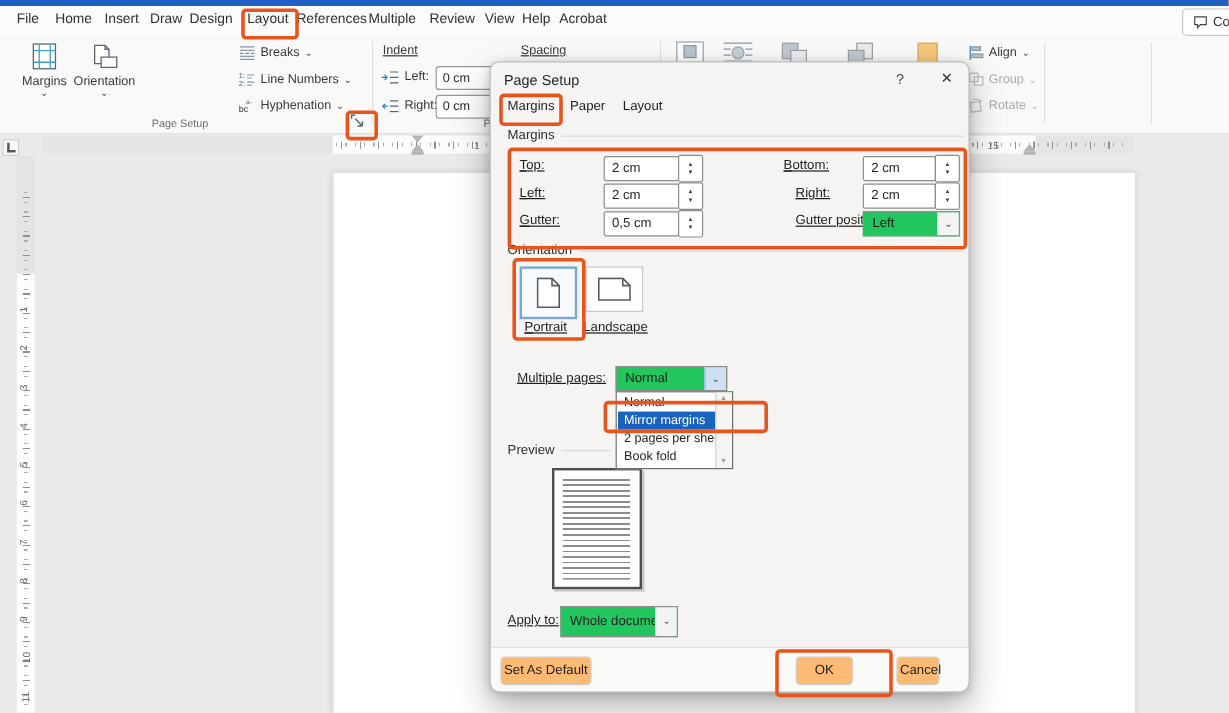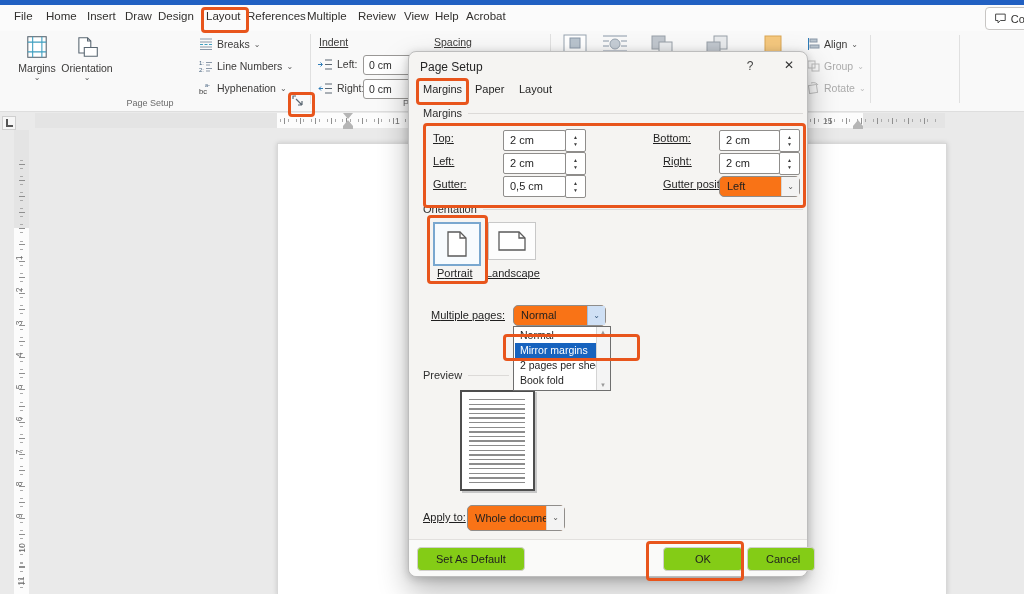--- a/index.html
+++ b/index.html
@@ -67,41 +67,41 @@
   .dlabel{position:absolute;font-size:11px;color:#1F1F1F;white-space:nowrap;text-decoration:underline;}
   .fl{display:inline-block;}
   .fl::first-letter{text-decoration:underline;}
   .tfield{position:absolute;height:19px;border:1px solid #8F8D8B;background:#fff;font-size:11px;
     line-height:19px;padding-left:6px;border-radius:2px;color:#1F1F1F;}
   .spin{position:absolute;width:19px;height:21px;border:1px solid #8F8D8B;background:#fff;border-radius:2px;
     display:flex;flex-direction:column;align-items:center;justify-content:center;}
   .spin b{font-size:5px;line-height:7px;color:#3B3B3B;font-weight:normal;}
   .spin b.up::after{content:"▲";}
   .spin b.dn::after{content:"▼";}
-  .combo{position:absolute;border:1px solid #8F8D8B;background:#f97316;border-radius:5px;font-size:11px;}
+  .combo{position:absolute;border:1px solid #8F8D8B;background:#22c55e;border-radius:0;font-size:11px;}
   .combo .cval{position:absolute;left:7px;top:0;line-height:19px;}
   .combo .cbtn{position:absolute;right:0;top:0;bottom:0;width:17px;background:#F3F3F3;border-left:1px solid #D6D6D6;
     text-align:center;color:#5A5A5A;font-size:8px;line-height:19px;}
   .combo .cbtn.active{background:#CFE0F5;border-left:1px solid #9FBEE0;color:#3A5A7E;}
   .cbtn::after{content:"⌄";}
   .ocard{position:absolute;background:#FDFDFD;border:1px solid #C8C8C8;display:flex;align-items:center;justify-content:center;}
   .ocard.sel{border:2px solid #79A7CF;background:#F7FBFE;}
   .dlist{position:absolute;left:104px;top:274px;width:96px;height:63px;background:#fff;border:1px solid #6E6E6E;z-index:5;}
   .ditem{position:absolute;left:1px;width:81px;height:15px;line-height:15px;padding-left:5px;font-size:10.5px;color:#1F1F1F;white-space:nowrap;overflow:hidden;}
   .ditem.sel{background:#1763BE;color:#fff;}
   .dscroll{position:absolute;right:0;top:0;bottom:0;width:13px;background:#F4F4F4;border-left:1px solid #D4D4D4;}
   .dscroll b{position:absolute;left:3px;font-size:6px;color:#9A9A9A;font-weight:normal;}
   .thumb{position:absolute;left:51px;top:338px;width:71px;height:97px;background:#fff;border:2px solid #4E4E4E;
     box-shadow:2px 2px 0 #C7C7C7;}
   .thumb i{position:absolute;left:7px;right:8px;top:7px;bottom:6px;
     background:repeating-linear-gradient(180deg,#8C8C8C 0 1.5px,transparent 1.5px 4.6px);}
   .dfooter{position:absolute;left:0;right:0;bottom:0;height:36px;background:#FAFAF9;border-top:1px solid #E2E0DE;
     border-radius:0 0 8px 8px;}
-  .dbtn{position:absolute;top:7px;height:22px;background:#84cc16;border:1px solid #D1CFCD;border-radius:4px;
-    font-size:11px;color:#1F1F1F;text-align:center;line-height:22px;padding:0 18px;white-space:nowrap;}
+  .dbtn{position:absolute;top:7px;height:22px;background:#fdba74;border:1px solid #D1CFCD;border-radius:4px;
+    font-size:11px;color:#1F1F1F;text-align:center;line-height:22px;padding:0 2px;white-space:nowrap;}
 
   
   .anno{position:absolute;border:3px solid #E8551C;border-radius:4px;z-index:99;pointer-events:none;}
 
   svg{display:block;}
 </style>
 </head>
 <body>
 
 <div id="app">

